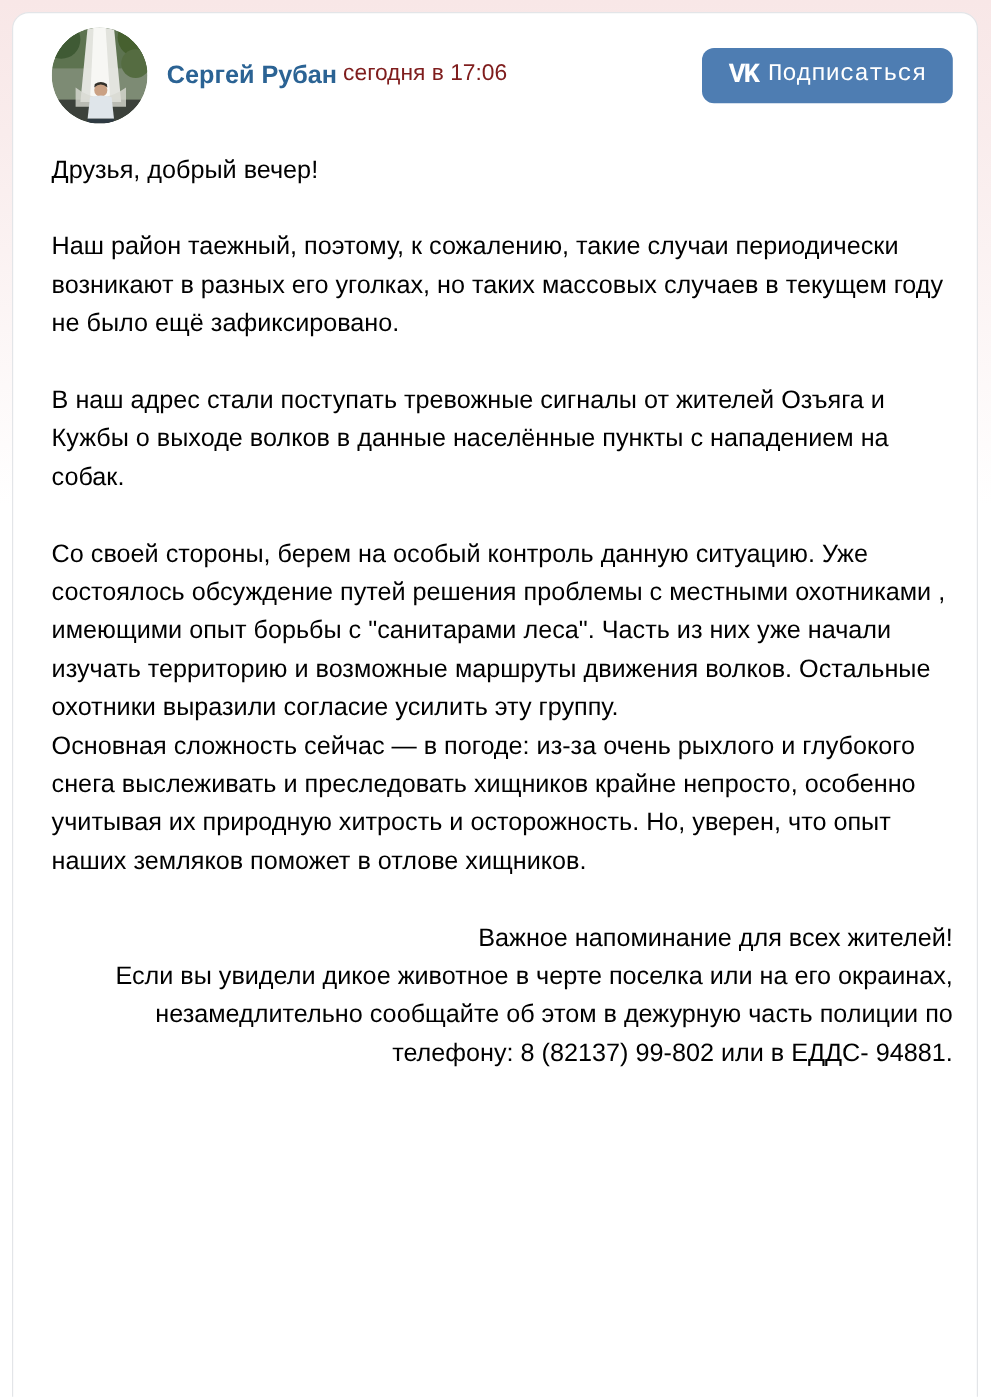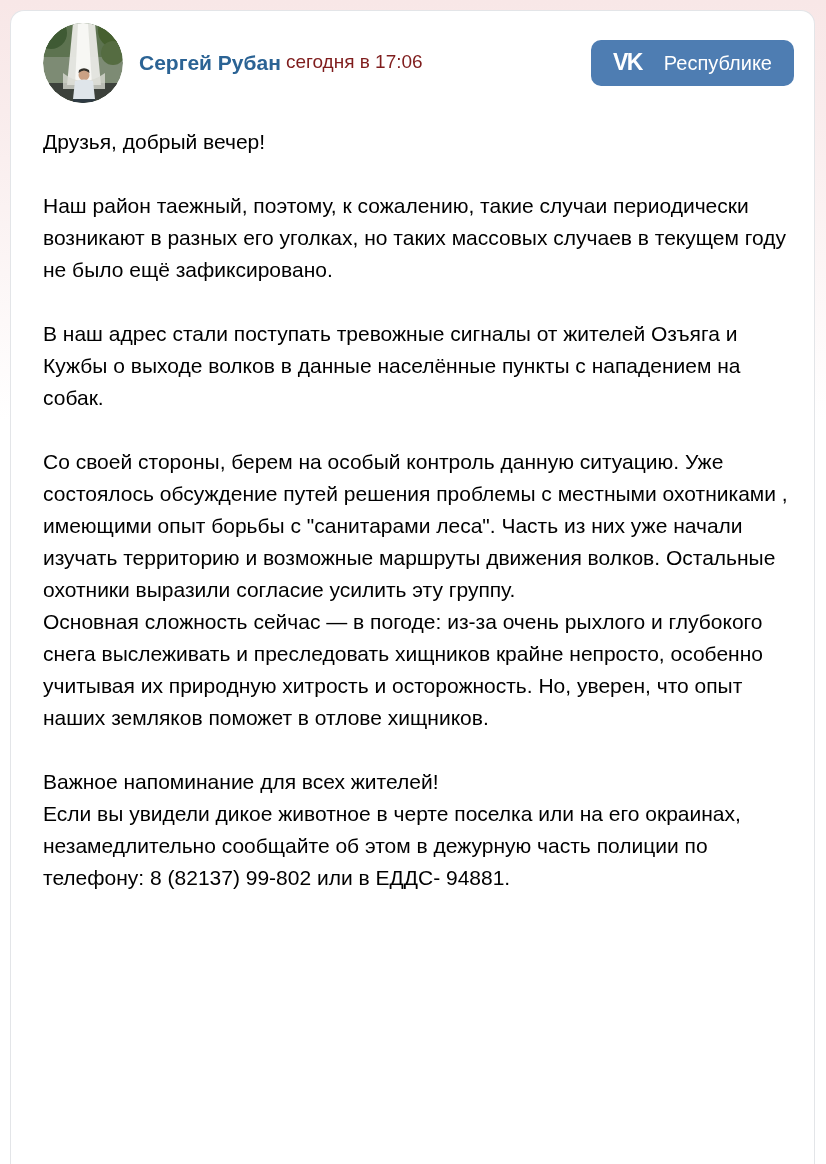--- a/index.html
+++ b/index.html
@@ -54,28 +54,28 @@
     color: #7f1d1d;
     font-size: 19px;
     line-height: 24px;
     cursor: pointer;
   }
   .subscribe-btn {
     margin-left: auto;
     align-self: center;
     display: flex;
     align-items: center;
-    gap: 22px;
+    gap: 8px;
     height: 46px;
     padding: 0 22px;
     background: #4e7db2;
     border: none;
     border-radius: 10px;
     color: #ffffff;
-    font-family: Liberation Sans, sans-serif;
+    font-family: Liberation Mono, monospace;
     cursor: pointer;
   }
   .vk-logo {
     font-size: 23px;
     font-weight: 800;
     letter-spacing: -1.5px;
     line-height: 1;
     padding-bottom: 2px;
   }
   .subscribe-label {
@@ -87,21 +87,21 @@
     color: #000000;
     font-size: 21px;
     line-height: 32px;
   }
   .post-text p, .post-text .para {
     white-space: pre-line;
     margin: 0 0 32px 0;
   }
   .check-group { margin: 0 0 32px 0; }
   .check-group p { margin: 0; }
-  .post-text .closing { margin-bottom: 0; }
+  .post-text .closing { margin-bottom: 0; text-align: right; }
   .check-icon {
     display: inline-block;
     width: 22px; height: 22px;
     border-radius: 5px;
     background: linear-gradient(180deg, #35c45c 0%, #1fa844 100%);
     color: #ffffff;
     font-size: 16px;
     font-weight: bold;
     line-height: 22px;
     text-align: center;
@@ -141,21 +141,21 @@
       </svg>
     </div>
 
     <div class="author-block">
       <a class="author-name">Сергей Рубан</a>
       <div class="post-time">сегодня в 17:06</div>
     </div>
 
     <button class="subscribe-btn">
       <span class="vk-logo">VK</span>
-      <span class="subscribe-label">Республике</span>
+      <span class="subscribe-label">Подписаться</span>
     </button>
 
   </div>
 
   <div class="post-text">
 
     <p class="para">Друзья, добрый вечер!</p>
 
     <p class="para">Наш район таежный, поэтому, к сожалению, такие случаи периодически возникают в разных его уголках, но таких массовых случаев в текущем году не было ещё зафиксировано.</p>
 

